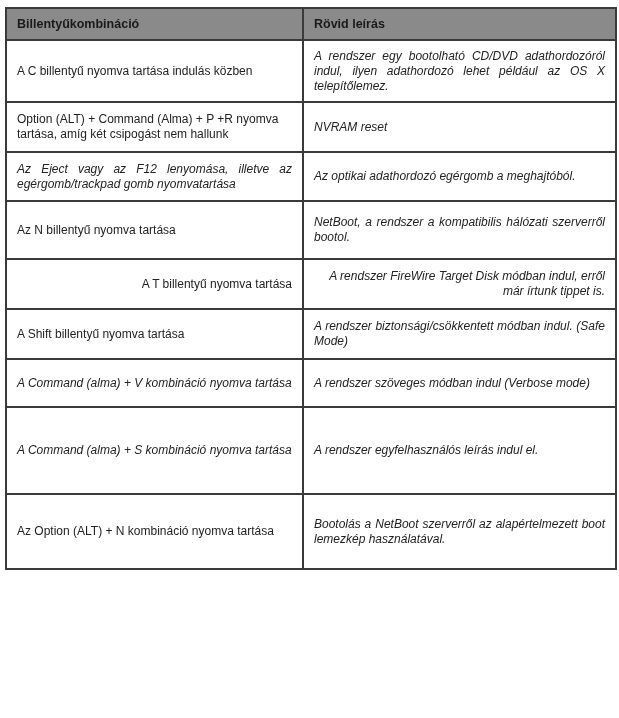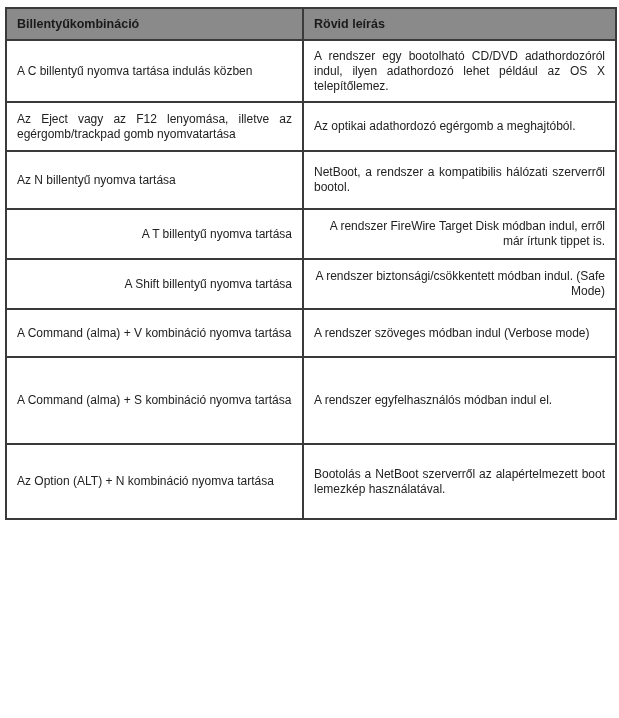--- a/index.html
+++ b/index.html
@@ -41,29 +41,30 @@
       color: #1a1a1a;
       font-weight: bold;
       height: 30px;
       font-size: 12.5px;
     }
     td {
       background: #ffffff;
     }
     td.desc {
       text-align: justify;
+      font-style: italic;
     }
     tr.r0 td { height: 60px; }
     tr.r1 td { height: 48px; }
     tr.r2 td { height: 48px; }
     tr.r3 td { height: 71px; }
     tr.r4 td { height: 47px; }
     tr.r5 td { height: 56px; }
     tr.r6 td { height: 48px; text-align: right; }
-    tr.r7 td { height: 48px; text-align: right; }
+    tr.r7 td { height: 48px; }
     tr.r8 td { height: 46px; }
     tr.r9 td { height: 85px; }
     tr.r10 td { height: 73px; }
   </style>
 </head>
 <body>
 
 <div class="table-wrap">
   <table>
     <colgroup>
@@ -74,20 +75,24 @@
       <tr>
         <th>Billentyűkombináció</th>
         <th>Rövid leírás</th>
       </tr>
     </thead>
     <tbody>
       <tr class="r0">
         <td>A C billentyű nyomva tartása indulás közben</td>
         <td class="desc">A rendszer egy bootolható CD/DVD adathordozóról indul, ilyen adathordozó lehet például az OS X telepítőlemez.</td>
       </tr>
+      <tr class="r2">
+        <td>Option (ALT) + Command (Alma)  + P +R nyomva tartása, amíg két csipogást nem hallunk</td>
+        <td class="desc">NVRAM reset</td>
+      </tr>
       <tr class="r4">
         <td class="desc">Az Eject vagy az F12 lenyomása, illetve az egérgomb/trackpad gomb nyomvatartása</td>
         <td class="desc">Az optikai adathordozó egérgomb a meghajtóból.</td>
       </tr>
       <tr class="r5">
         <td>Az N billentyű nyomva tartása</td>
         <td class="desc">NetBoot, a rendszer a kompatibilis hálózati szerverről bootol.</td>
       </tr>
       <tr class="r6">
         <td>A T billentyű nyomva tartása</td>
@@ -96,21 +101,21 @@
       <tr class="r7">
         <td>A Shift billentyű nyomva tartása</td>
         <td class="desc">A rendszer biztonsági/csökkentett módban indul. (Safe Mode)</td>
       </tr>
       <tr class="r8">
         <td class="desc">A Command (alma) + V kombináció nyomva tartása</td>
         <td class="desc">A rendszer szöveges módban indul (Verbose mode)</td>
       </tr>
       <tr class="r9">
         <td class="desc">A Command (alma) + S kombináció nyomva tartása</td>
-        <td class="desc">A rendszer egyfelhasználós módban indul el.</td>
+        <td class="desc">A rendszer egyfelhasználós leírás indul el.</td>
       </tr>
       <tr class="r10">
         <td>Az Option (ALT) + N kombináció nyomva tartása</td>
         <td class="desc">Bootolás a NetBoot szerverről az alapértelmezett boot lemezkép használatával.</td>
       </tr>
     </tbody>
   </table>
 </div>
 
 </body></html>

